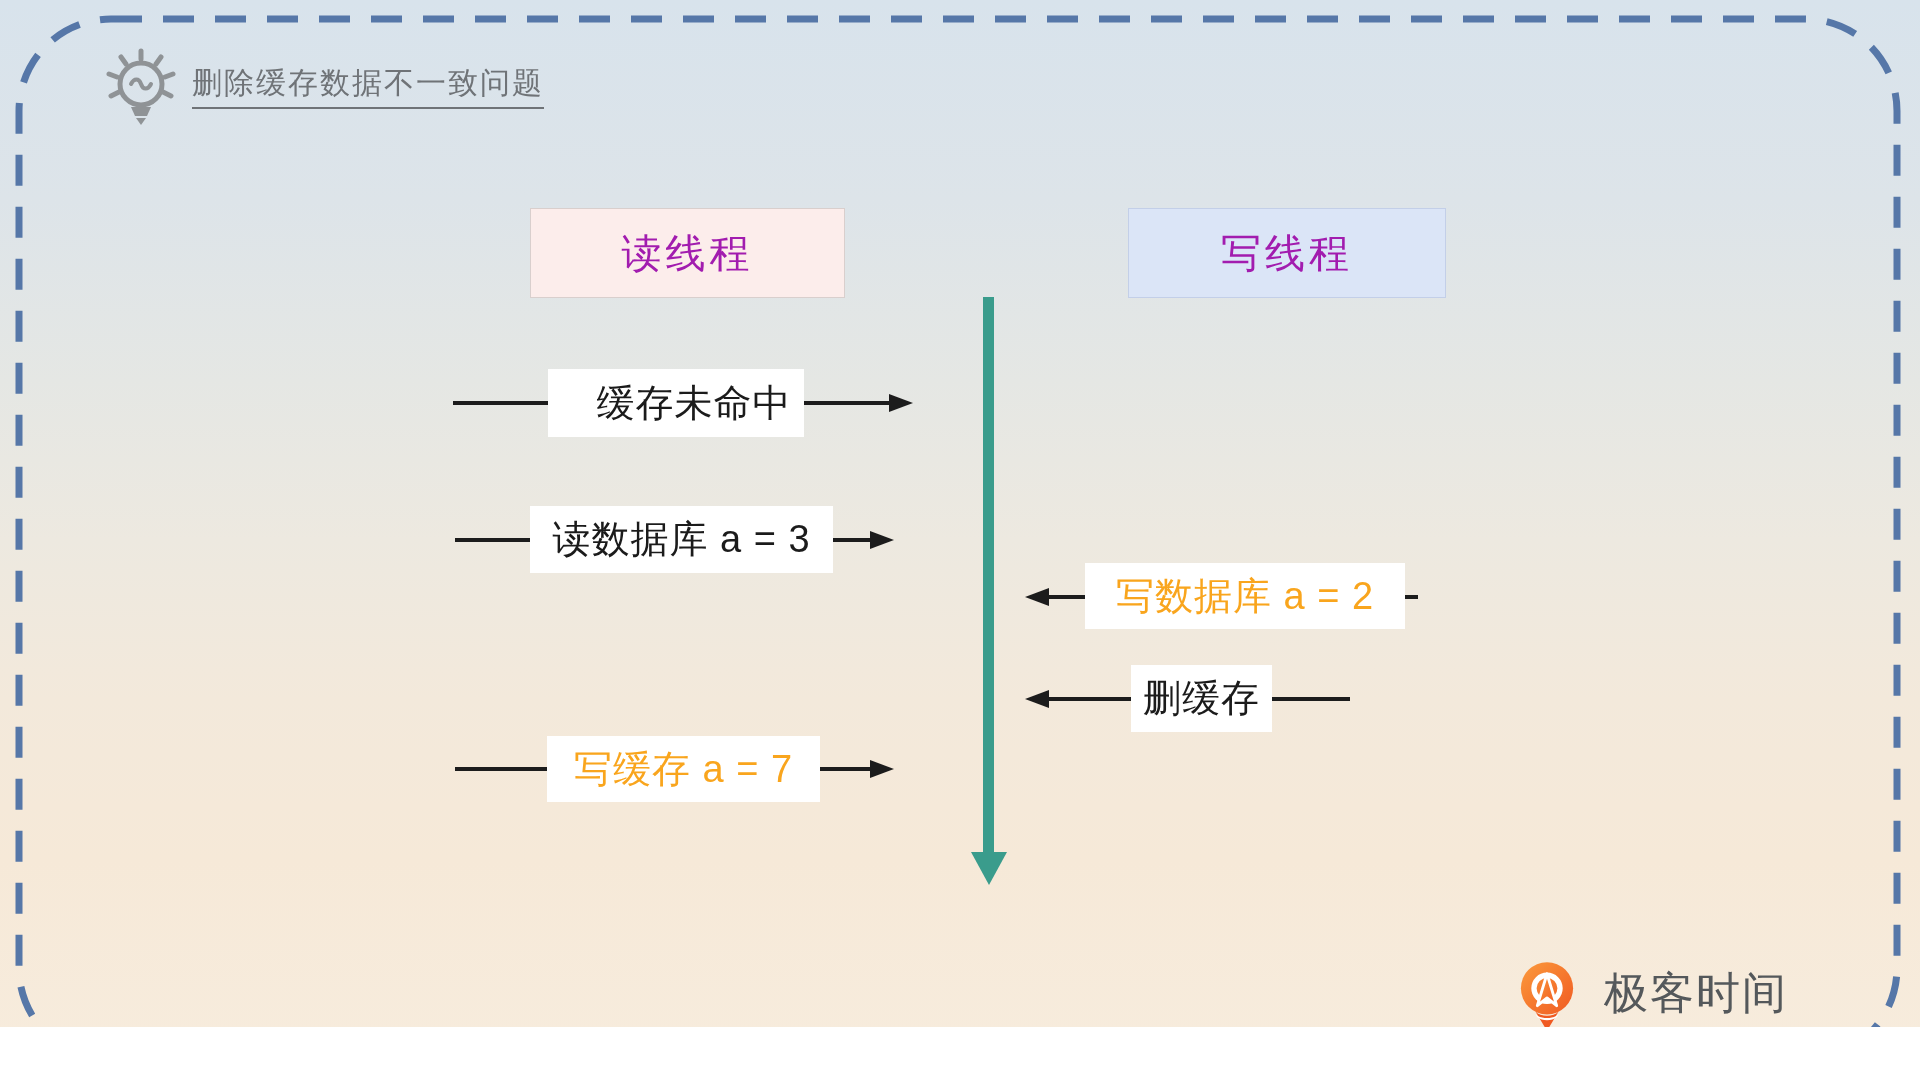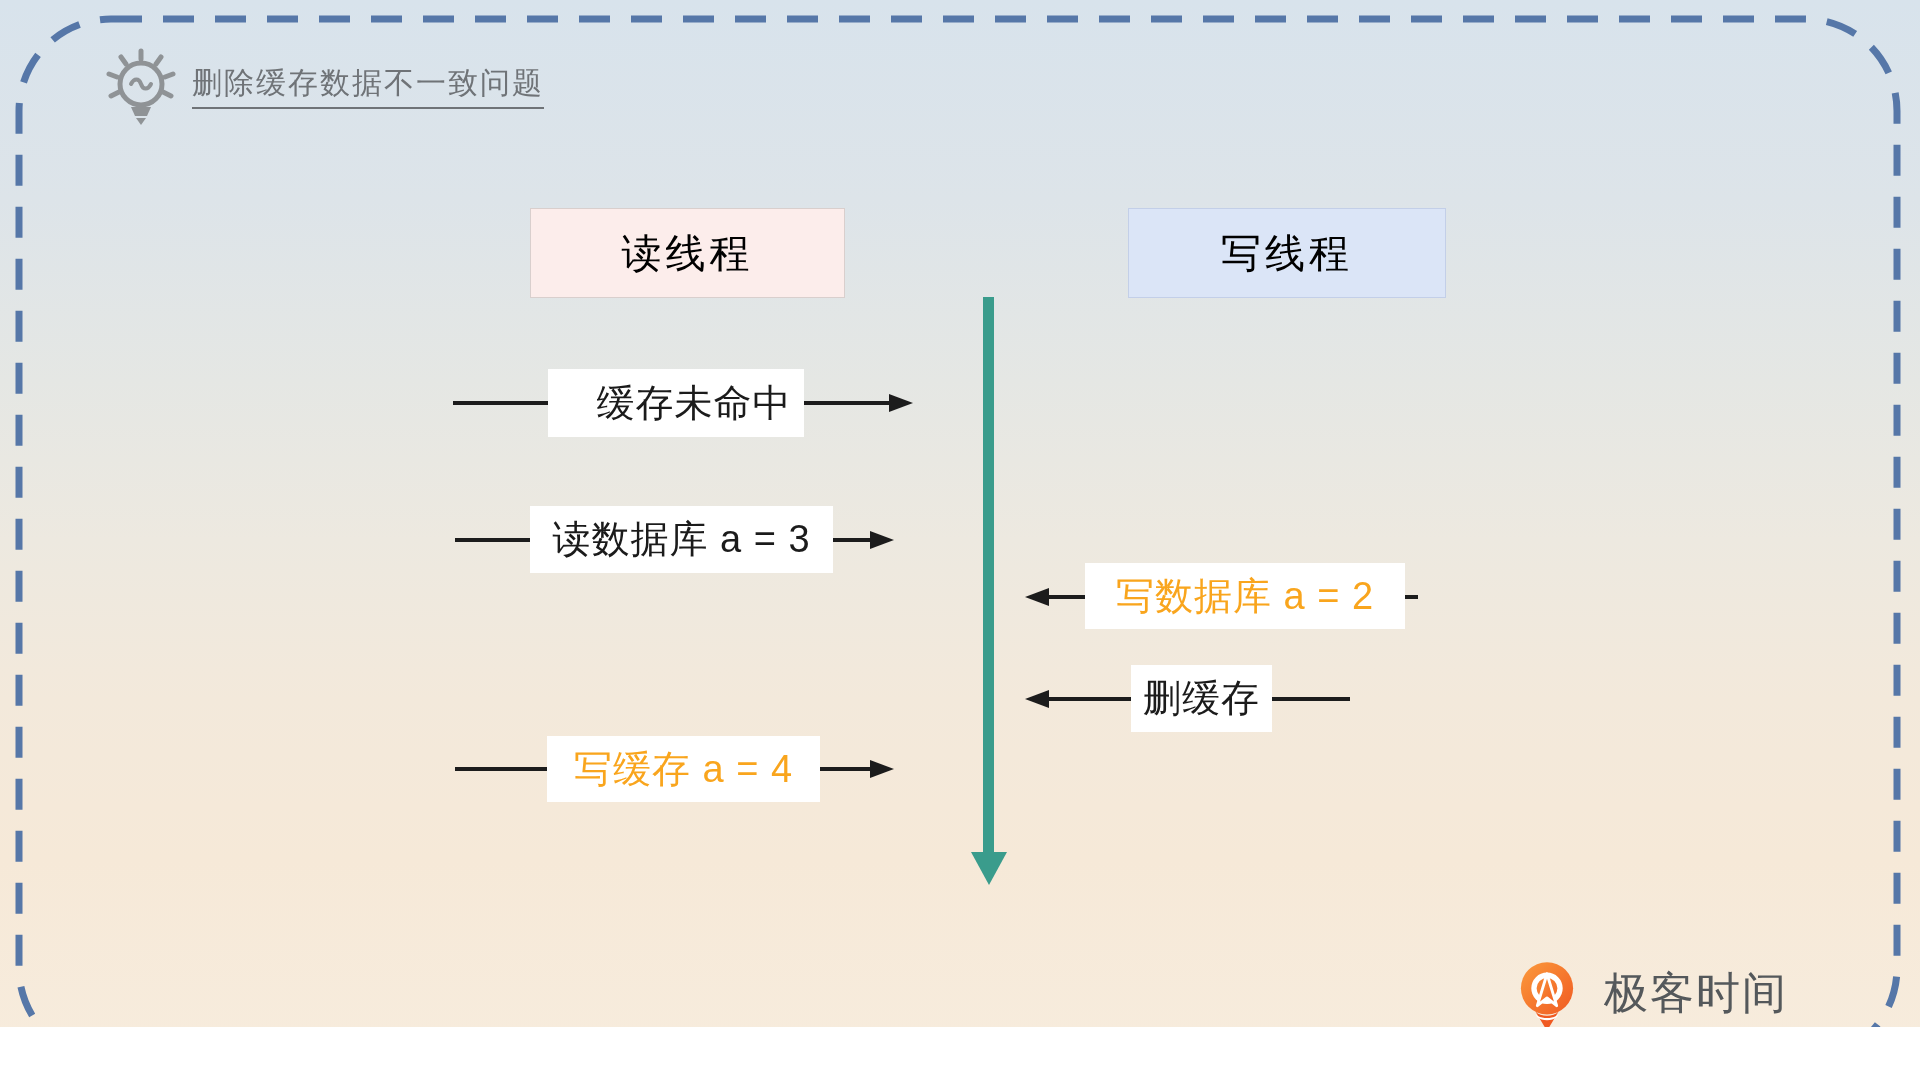--- a/index.html
+++ b/index.html
@@ -26,21 +26,21 @@
     border-bottom: 2px solid #6f7377;
     padding-bottom: 6px;
     line-height: 36px;
   }
 
   
   .thread-box {
     position: absolute;
     top: 208px; height: 90px;
     display: flex; align-items: center; justify-content: center;
-    font-size: 40px; color: #000000; letter-spacing: 4px;
+    font-size: 40px; color: #a21caf; letter-spacing: 4px;
     box-sizing: border-box;
   }
   .thread-read  { left: 530px;  width: 315px; background: #fcedeb; border: 1px solid #d9cfcd; }
   .thread-write { left: 1128px; width: 318px; background: #dbe5f7; border: 1px solid #c3cfe8; }
 
   
   .timeline-line {
     position: absolute; left: 983px; top: 297px;
     width: 11px; height: 557px; background: #3a9c8c;
   }
@@ -143,21 +143,21 @@
   <div class="head-left h3"></div>
   <div class="hline l3"></div>
   <div class="msg-label msg-orange b3">写数据库 a = 2</div>
 
   <div class="head-left h4"></div>
   <div class="hline l4"></div>
   <div class="msg-label b4">删缓存</div>
 
   <div class="hline l5"></div>
   <div class="head-right h5"></div>
-  <div class="msg-label msg-orange b5">写缓存 a = 4</div>
+  <div class="msg-label msg-orange b5">写缓存 a = 7</div>
 
   <div class="logo-wrap">
     <svg class="logo-icon" viewBox="0 0 60 74" aria-hidden="true">
       <defs>
         <linearGradient id="og" x1="0" y1="0" x2="1" y2="1">
           <stop offset="0" stop-color="#fb9a3c"></stop>
           <stop offset="1" stop-color="#f05a22"></stop>
         </linearGradient>
       </defs>
       <circle cx="30" cy="28" r="27" fill="url(#og)"></circle>

